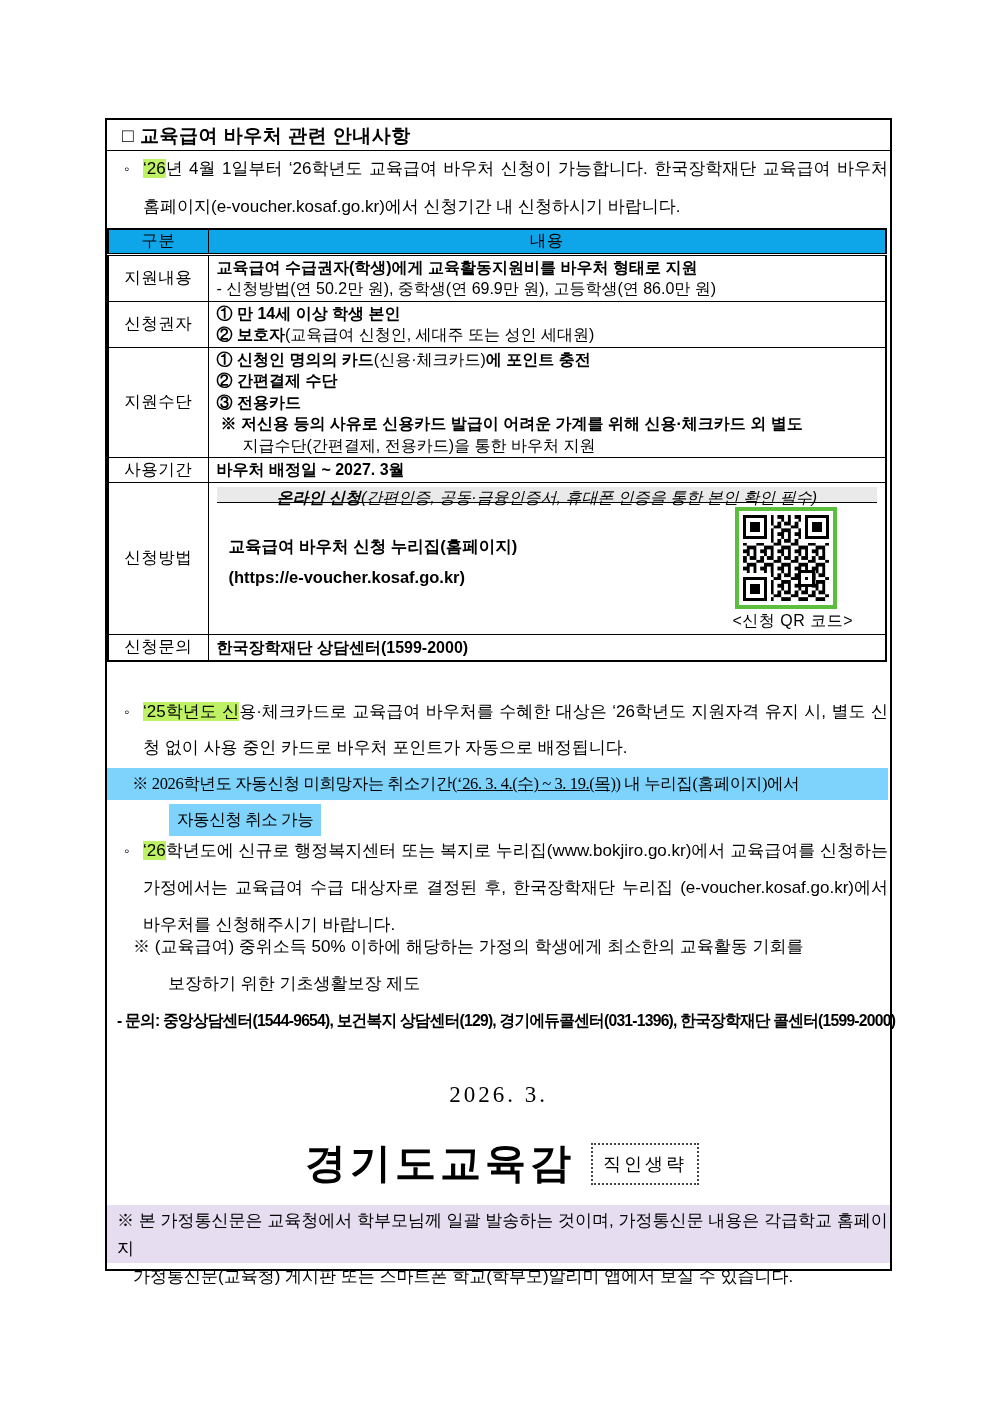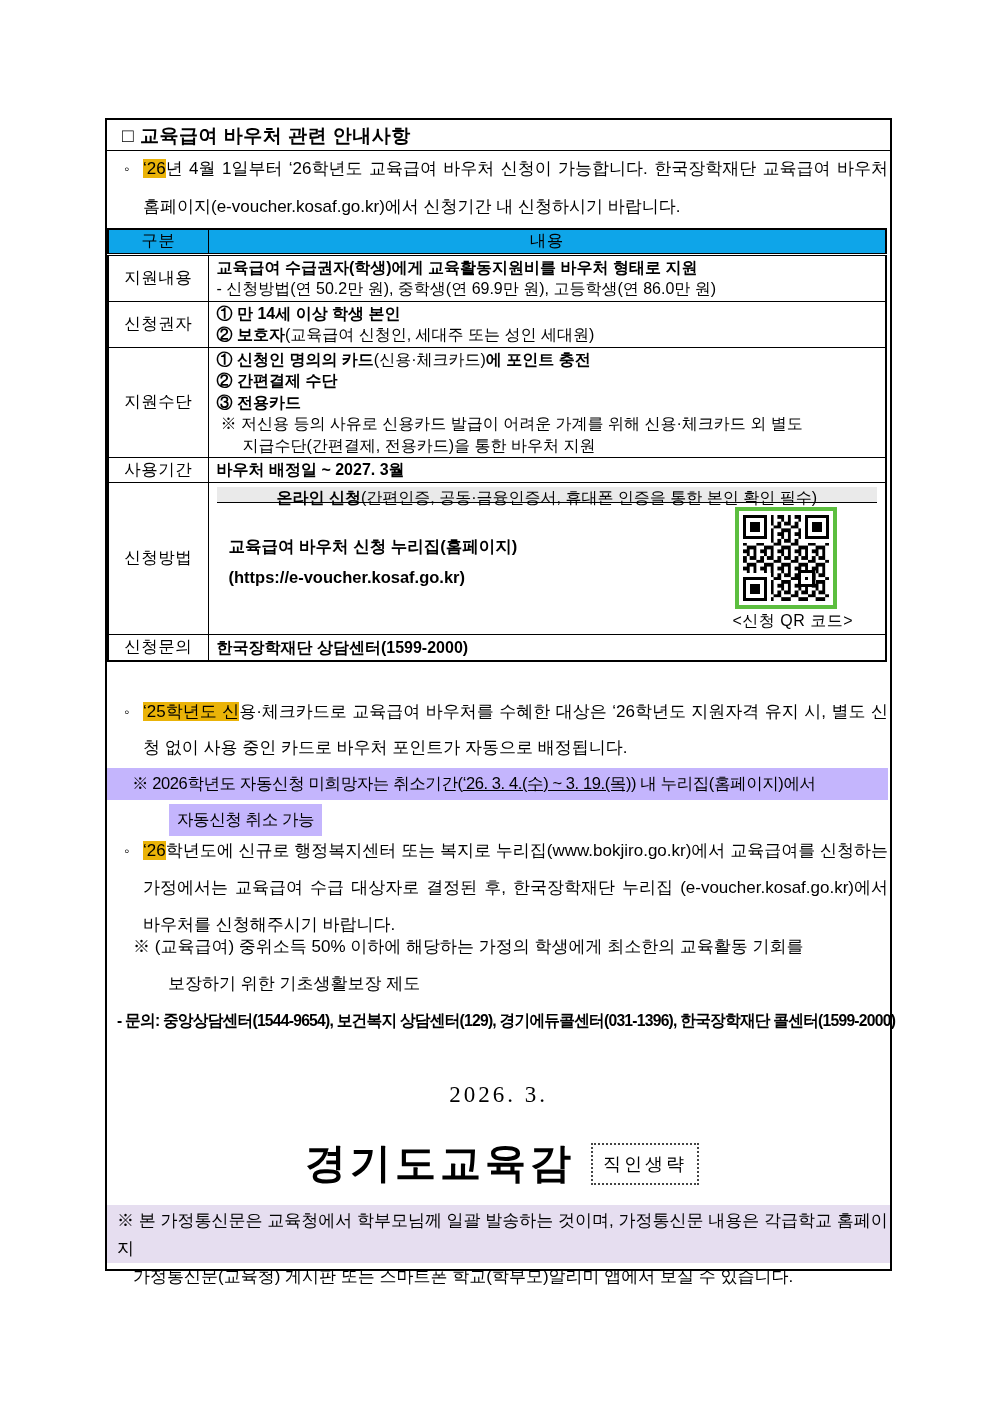--- a/index.html
+++ b/index.html
@@ -11,48 +11,48 @@
 
   .sec-title { position:absolute; left:122px; top:123px; font-size:19px; font-weight:bold; letter-spacing:0.5px; }
   .sec-title .sq { font-weight:normal; margin-right:6px; }
   .title-rule { position:absolute; left:105px; top:150px; width:787px; border-top:1px solid #000; }
 
   .bullet { position:absolute; left:122px; width:766px; padding-left:21px; font-size:17px; text-align:justify; }
   .bullet .marker { position:absolute; left:2px; font-size:15px; }
   .intro { top:150px; line-height:38px; }
   .p-auto { top:694px; line-height:36px; }
   .p-new  { top:832px; line-height:37px; }
-  .hl { background:#eab308; }
+  .hl { background:#bef264; }
   .ul { text-decoration:underline; }
 
   table.info { position:absolute; left:107px; top:228px; width:780px; border-collapse:collapse; table-layout:fixed; font-size:16px; }
   table.info, table.info th, table.info td { border:1px solid #000; }
   table.info { border-width:2px; }
   tr.hrow { height:25px; background:#0ea5e9; }
   tr.hrow th { border-bottom:3px double #000; font-weight:normal; font-size:16.5px; letter-spacing:1px; }
   table.info th { text-align:center; font-weight:normal; font-size:16.5px; letter-spacing:0.5px; }
   table.info td { padding:1px 8px; vertical-align:middle; }
   .ln { line-height:21.5px; white-space:nowrap; }
-  .ln.ind1 { padding-left:4px; }
+  .ln.ind1 { padding-left:4px;font-weight:bold; }
   .ln.ind2 { padding-left:26px; }
   tr.r0 { height:44px; } tr.r1 { height:44px; } tr.r2 { height:106px; }
   tr.r3 { height:26px; } tr.r4 { height:23px; } tr.r5 { height:152px; } tr.r6 { height:27px; }
 
   td.method-cell { padding:0; vertical-align:top; }
-  .banner { height:16px; background:#eaeaea; border-bottom:1px solid #000; text-align:center; }
+  .banner { height:16px; background:#eaeaea; border-bottom:1px solid #000; text-align:center;font-style:italic; }
   .banner .ln { line-height:22px; }
   .method-body { position:relative; height:127px;text-decoration:underline; }
   .site { position:absolute; left:12px; top:28px; font-weight:bold; }
   .site .ln { line-height:31px; font-size:16.5px; }
   .qr { position:absolute; right:40px; top:4px; width:102px; height:102px; border:4px solid #5cbe3f; background:#fff; display:flex; align-items:center; justify-content:center; }
   .qr svg { width:86px; height:86px; }
   .qr-cap { position:absolute; right:24px; top:108px; font-size:16px; letter-spacing:0.5px; }
 
   .note1 { position:absolute; left:107px; top:768px; width:781px; font-size:16.5px; letter-spacing:-0.4px; }
-  .note1 .band { background:#c4b5fd; }
+  .note1 .band { background:#7dd3fc;font-family:Liberation Serif, serif; }
   .note1 .line1 { padding:5px 2px 5px 25px; }
   .note1 .line2 { display:inline-block; margin:4px 0 0 62px; padding:5px 8px; }
 
   .note2 { position:absolute; left:133px; top:928px; font-size:17px; line-height:37px; }
   .note2 .l2 { margin-left:35px; }
 
   .contact { position:absolute; left:117px; top:1010px; font-size:16.5px; font-weight:bold; letter-spacing:-0.8px; transform:scaleX(0.95); transform-origin:0 50%; white-space:nowrap; }
 
   .date { position:absolute; left:105px; top:1082px; width:787px; text-align:center; font-family:"Liberation Serif", serif; font-size:23px; letter-spacing:3px; }
 

